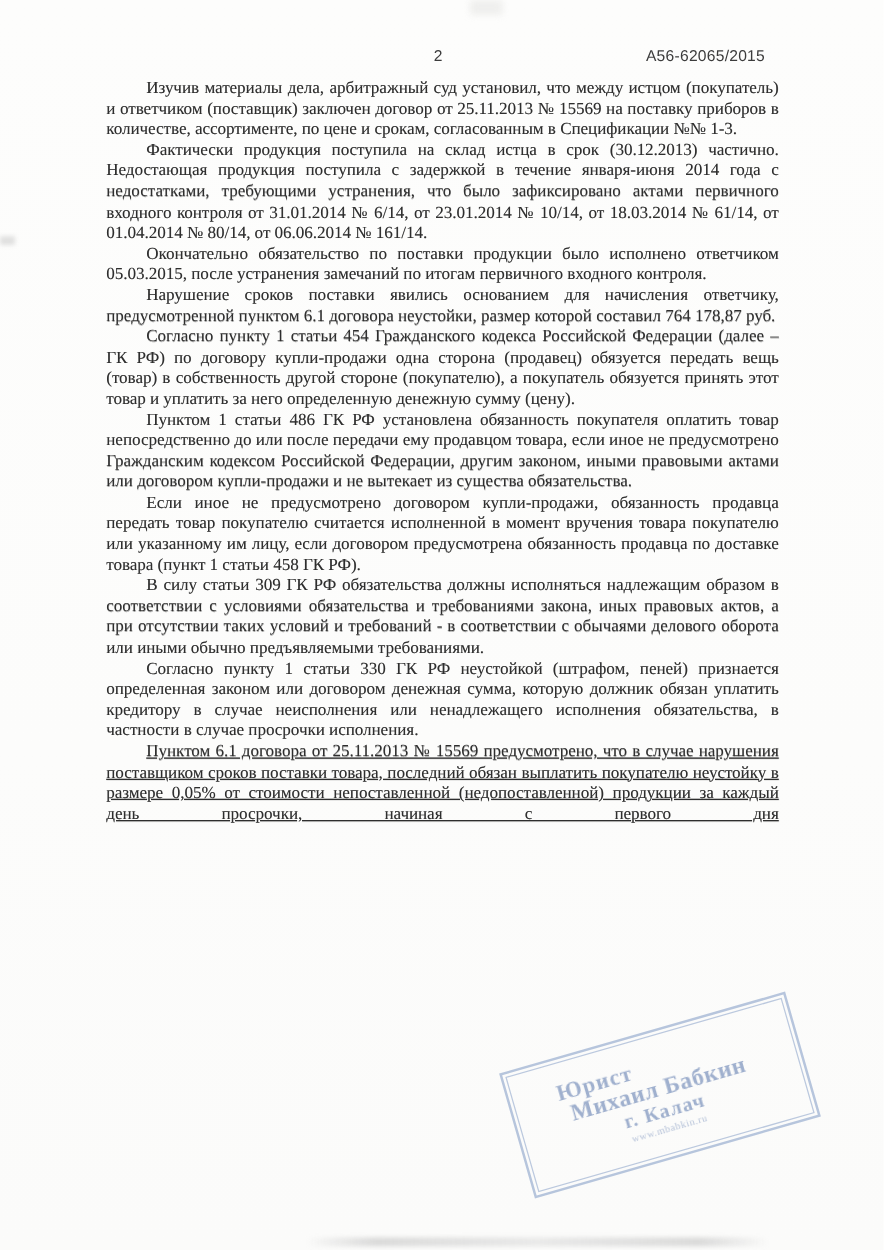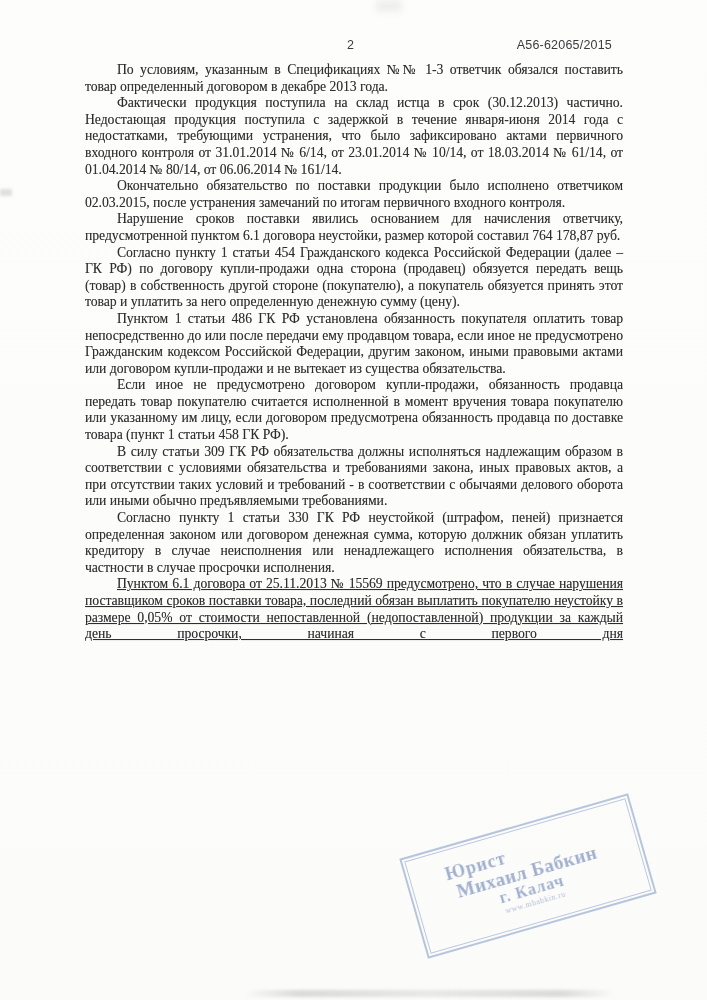--- a/index.html
+++ b/index.html
@@ -92,23 +92,23 @@
 <body>
 
 <div class="page">
 
   <div class="header">
     <span class="page-num">2</span>
     <span class="case-num">А56-62065/2015</span>
   </div>
 
   <div class="body-text">
-    <p>По условиям, указанным в Спецификациях №№ 1-3 ответчик обязался поставить товар определенный договором в декабре 2013 года.</p>
+    <p>Изучив материалы дела, арбитражный суд установил, что между истцом (покупатель) и ответчиком (поставщик) заключен договор от 25.11.2013 № 15569 на поставку приборов в количестве, ассортименте, по цене и срокам, согласованным в Спецификации №№ 1-3.</p>
     <p>Фактически продукция поступила на склад истца в срок (30.12.2013) частично. Недостающая продукция поступила с задержкой в течение января-июня 2014 года с недостатками, требующими устранения, что было зафиксировано актами первичного входного контроля от 31.01.2014 № 6/14, от 23.01.2014 № 10/14, от 18.03.2014 № 61/14, от 01.04.2014 № 80/14, от 06.06.2014 № 161/14.</p>
-    <p>Окончательно обязательство по поставки продукции было исполнено ответчиком 02.03.2015, после устранения замечаний по итогам первичного входного контроля.</p>
+    <p>Окончательно обязательство по поставки продукции было исполнено ответчиком 05.03.2015, после устранения замечаний по итогам первичного входного контроля.</p>
     <p>Нарушение сроков поставки явились основанием для начисления ответчику, предусмотренной пунктом 6.1 договора неустойки, размер которой составил 764 178,87 руб.</p>
     <p>Согласно пункту 1 статьи 454 Гражданского кодекса Российской Федерации (далее – ГК РФ) по договору купли-продажи одна сторона (продавец) обязуется передать вещь (товар) в собственность другой стороне (покупателю), а покупатель обязуется принять этот товар и уплатить за него определенную денежную сумму (цену).</p>
     <p>Пунктом 1 статьи 486 ГК РФ установлена обязанность покупателя оплатить товар непосредственно до или после передачи ему продавцом товара, если иное не предусмотрено Гражданским кодексом Российской Федерации, другим законом, иными правовыми актами или договором купли-продажи и не вытекает из существа обязательства.</p>
     <p>Если иное не предусмотрено договором купли-продажи, обязанность продавца передать товар покупателю считается исполненной в момент вручения товара покупателю или указанному им лицу, если договором предусмотрена обязанность продавца по доставке товара (пункт 1 статьи 458 ГК РФ).</p>
     <p>В силу статьи 309 ГК РФ обязательства должны исполняться надлежащим образом в соответствии с условиями обязательства и требованиями закона, иных правовых актов, а при отсутствии таких условий и требований - в соответствии с обычаями делового оборота или иными обычно предъявляемыми требованиями.</p>
     <p>Согласно пункту 1 статьи 330 ГК РФ неустойкой (штрафом, пеней) признается определенная законом или договором денежная сумма, которую должник обязан уплатить кредитору в случае неисполнения или ненадлежащего исполнения обязательства, в частности в случае просрочки исполнения.</p>
     <p class="continues">Пунктом 6.1 договора от 25.11.2013 № 15569 предусмотрено, что в случае нарушения поставщиком сроков поставки товара, последний обязан выплатить покупателю неустойку в размере 0,05% от стоимости непоставленной (недопоставленной) продукции за каждый день просрочки, начиная с первого дня</p>
   </div>
 
   <div class="stamp">

